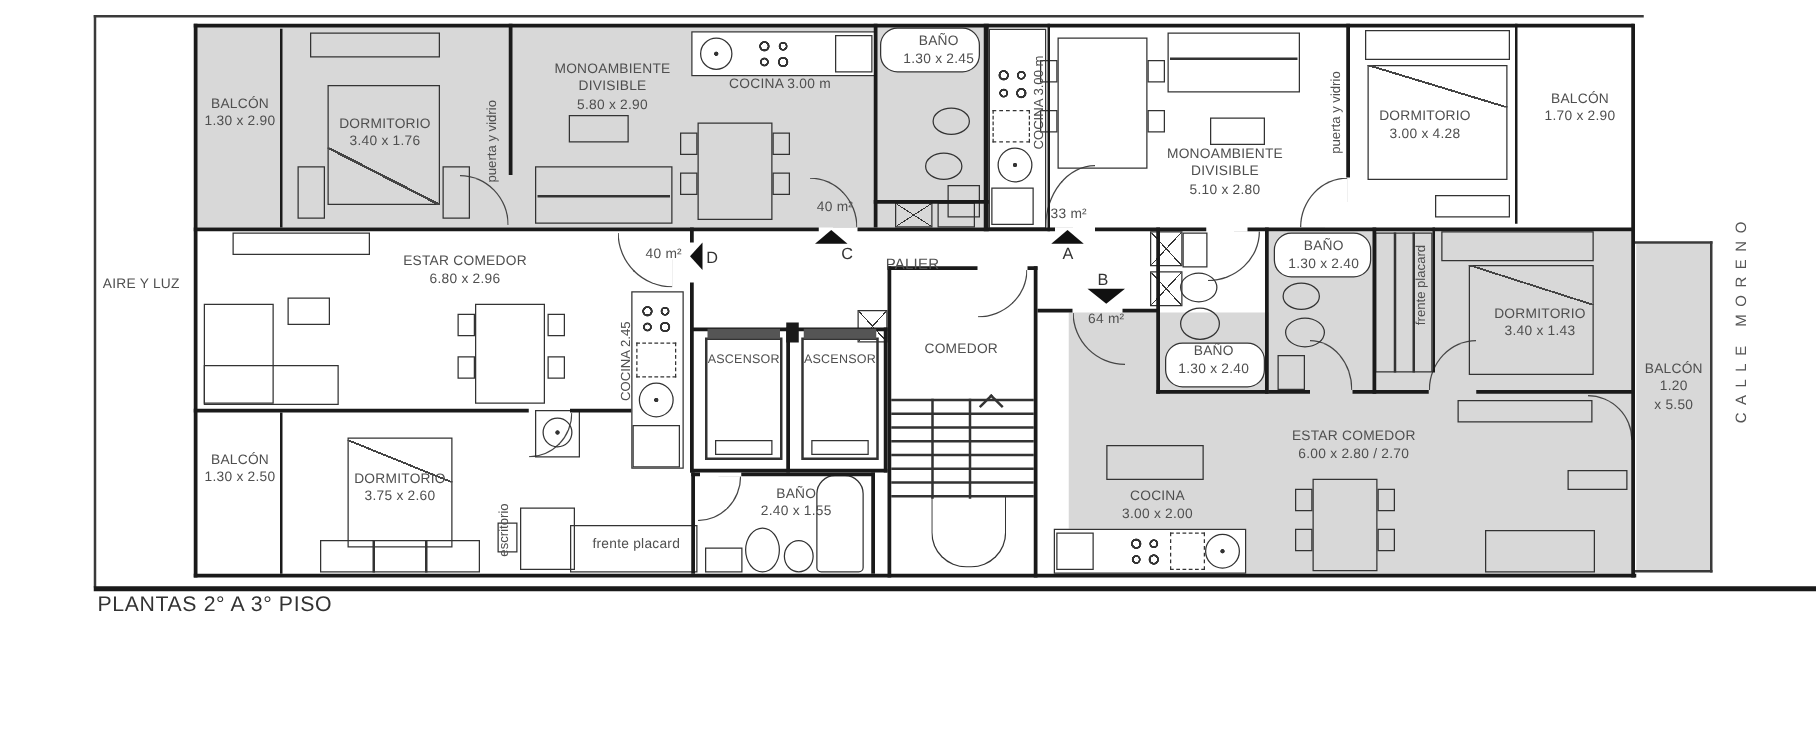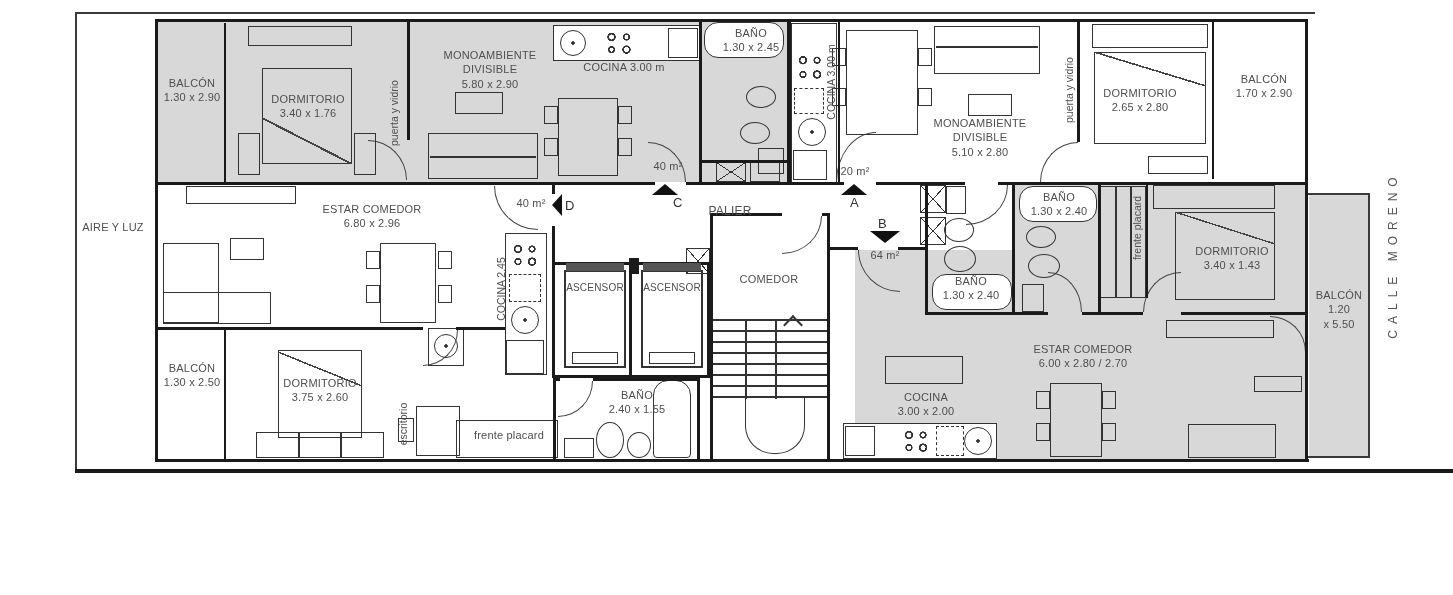--- a/index.html
+++ b/index.html
@@ -256,21 +256,21 @@
   <div class="tri up" style="left:652px;top:184px;"></div>
   <div class="mk" style="left:673px;top:195px;">C</div>
 
   <div class="lbl" style="left:508px;top:196px;width:46px;">
       <div>40 m²</div>
     </div>
   <div class="tri left" style="left:552px;top:194px;"></div>
   <div class="mk" style="left:565px;top:198px;">D</div>
 
   <div class="lbl" style="left:832px;top:164px;width:46px;">
-      <div>20 m²</div>
+      <div>33 m²</div>
     </div>
   <div class="tri up" style="left:841px;top:184px;"></div>
   <div class="mk" style="left:850px;top:195px;">A</div>
 
   <div class="mk" style="left:878px;top:216px;">B</div>
   <div class="tri down" style="left:870px;top:231px;"></div>
   <div class="lbl" style="left:862px;top:248px;width:46px;">
       <div>64 m²</div>
     </div>
 
@@ -298,21 +298,21 @@
 
   <div class="vlbl" style="left:786px;top:76px;width:90px;">COCINA 3.00 m</div>
   <div class="lbl" style="left:928px;top:116px;width:104px;">
     <div>MONOAMBIENTE</div>
       <div>DIVISIBLE</div>
       <div>5.10 x 2.80</div>
     </div>
   <div class="vlbl" style="left:1029px;top:84px;width:80px;">puerta y vidrio</div>
   <div class="lbl" style="left:1098px;top:86px;width:84px;">
     <div>DORMITORIO</div>
-      <div>2.65 x 2.80</div>
+      <div>3.00 x 4.28</div>
     </div>
   <div class="lbl" style="left:1222px;top:72px;width:84px;">
     <div>BALCÓN</div>
       <div>1.70 x 2.90</div>
     </div>
   <div class="lbl" style="left:932px;top:274px;width:78px;">
     <div>BAÑO</div>
       <div>1.30 x 2.40</div>
     </div>
 
@@ -371,14 +371,15 @@
       <div>ASCENSOR</div>
     </div>
   <div class="lbl" style="left:638px;top:281px;width:68px;font-size:10px;">
       <div>ASCENSOR</div>
     </div>
 
   <div class="lbl" style="left:80px;top:220px;width:66px;">
       <div>AIRE Y LUZ</div>
     </div>
   <div class="vlbl" style="left:1308px;top:248px;width:170px;letter-spacing:6px;font-size:12px;color:#555;">CALLE MORENO</div>
+  <div class="title" style="left:78px;top:474px;">PLANTAS 2° A 3° PISO</div>
 
 </div>
 
 </body></html>

